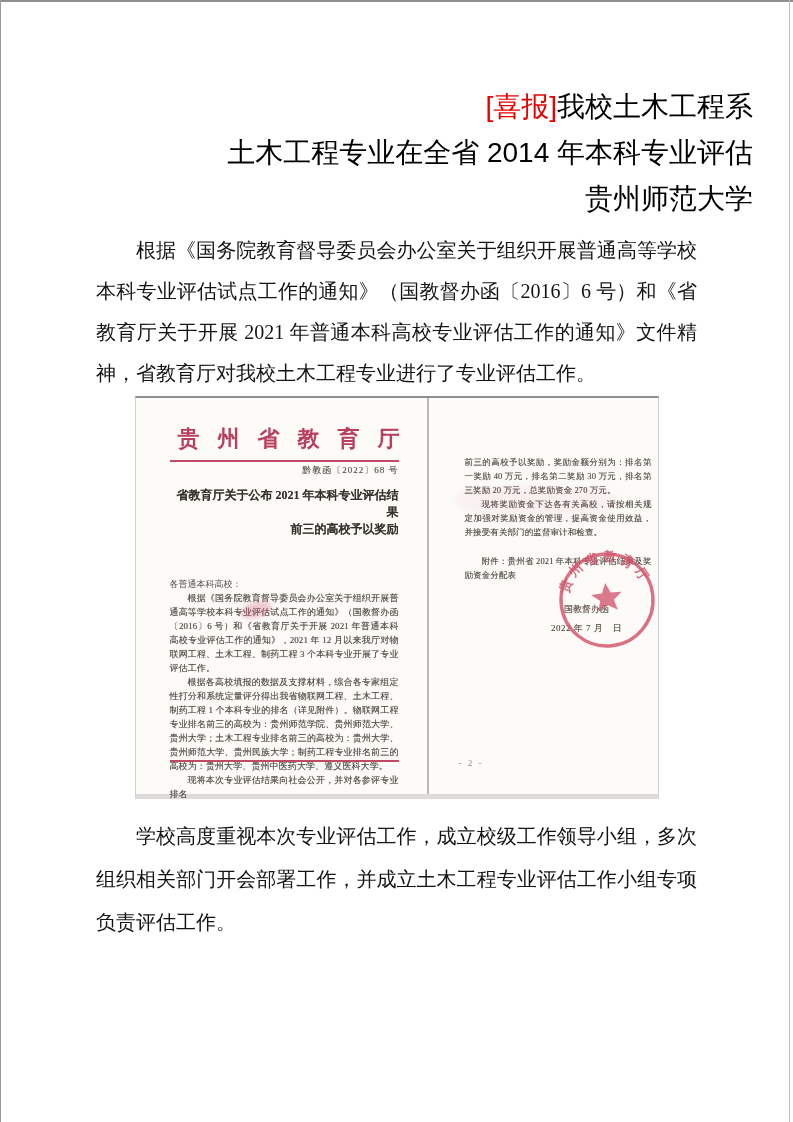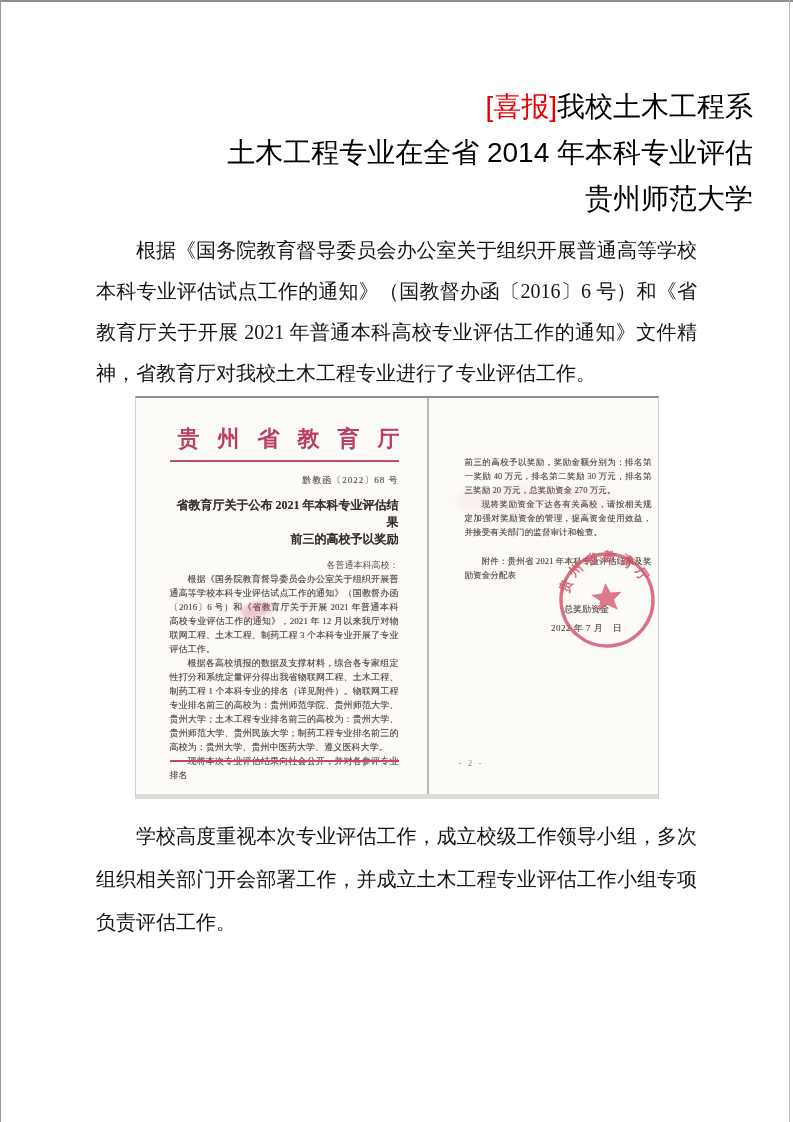--- a/index.html
+++ b/index.html
@@ -59,30 +59,30 @@
     letter-spacing:18px;
     text-indent:18px;
     white-space:nowrap;
     margin-left:-10px;
     margin-right:-10px;
   }
   .head-rule{height:2px;background:#c04a66;margin-top:6px;}
   .doc-no{
     text-align:right;
     font-size:9px;color:#5a544e;
-    margin-top:12px;letter-spacing:1px;
+    margin-top:2px;letter-spacing:1px;
     text-shadow:0 0 0.7px rgba(90,84,78,.6);
   }
   .doc-title{
     text-align:right;font-weight:bold;
     font-size:12px;line-height:17px;color:#36302c;
     margin-top:10px;
     text-shadow:0 0 0.6px rgba(54,48,44,.5);
   }
-  .salutation{font-size:9px;margin-top:11px;color:#544e4a;text-align:right;}
+  .salutation{font-size:9px;margin-top:40px;color:#544e4a;}
   .scan-para{
     font-size:9px;line-height:14px;margin:0;
     color:#57504b;
     text-align:justify;
     letter-spacing:0.1px;
     text-shadow:0 0 0.7px rgba(87,80,75,.65);
   }
   .page2 .scan-para{font-size:8.5px;line-height:14px;}
   .indent{text-indent:2em;}
   .foot-rule{position:absolute;left:34px;right:28px;bottom:32px;height:2px;background:#c04a66;}
@@ -148,21 +148,21 @@
 
   <div class="scan-divider"></div>
 
   <div class="scan-page page2">
     <div class="ghost"></div>
     <p class="scan-para">前三的高校予以奖励，奖励金额分别为：排名第一奖励 40 万元，排名第二奖励 30 万元，排名第三奖励 20 万元，总奖励资金 270 万元。</p>
     <p class="scan-para indent">现将奖励资金下达各有关高校，请按相关规定加强对奖励资金的管理，提高资金使用效益，并接受有关部门的监督审计和检查。</p>
     <p class="scan-para indent attachment">附件：贵州省 2021 年本科专业评估结果及奖励资金分配表</p>
 
     <div class="issuer-block">
-      <div>总奖励资金</div>
+      <div>国教督办函</div>
       <div class="issue-date">2022 年 7 月　日</div>
     </div>
 
     <svg class="seal-wrap" viewBox="0 0 100 100" aria-hidden="true">
       <defs>
         <path id="seal-arc" d="M 13 62 A 39 39 0 1 1 87 62" fill="none"></path>
       </defs>
       <circle cx="50" cy="50" r="46" fill="none" stroke="#d4566e" stroke-width="3.4" opacity="0.9"></circle>
       <path d="M50 33 L54.4 42.9 L65.3 43.4 L56.9 50.4 L59.8 60.9 L50 55 L40.2 60.9 L43.1 50.4 L34.7 43.4 L45.6 42.9 Z" fill="#d4566e" opacity="0.85"></path>
       <text font-size="13" fill="#cc5068" letter-spacing="4" opacity="0.9" font-weight="bold">

